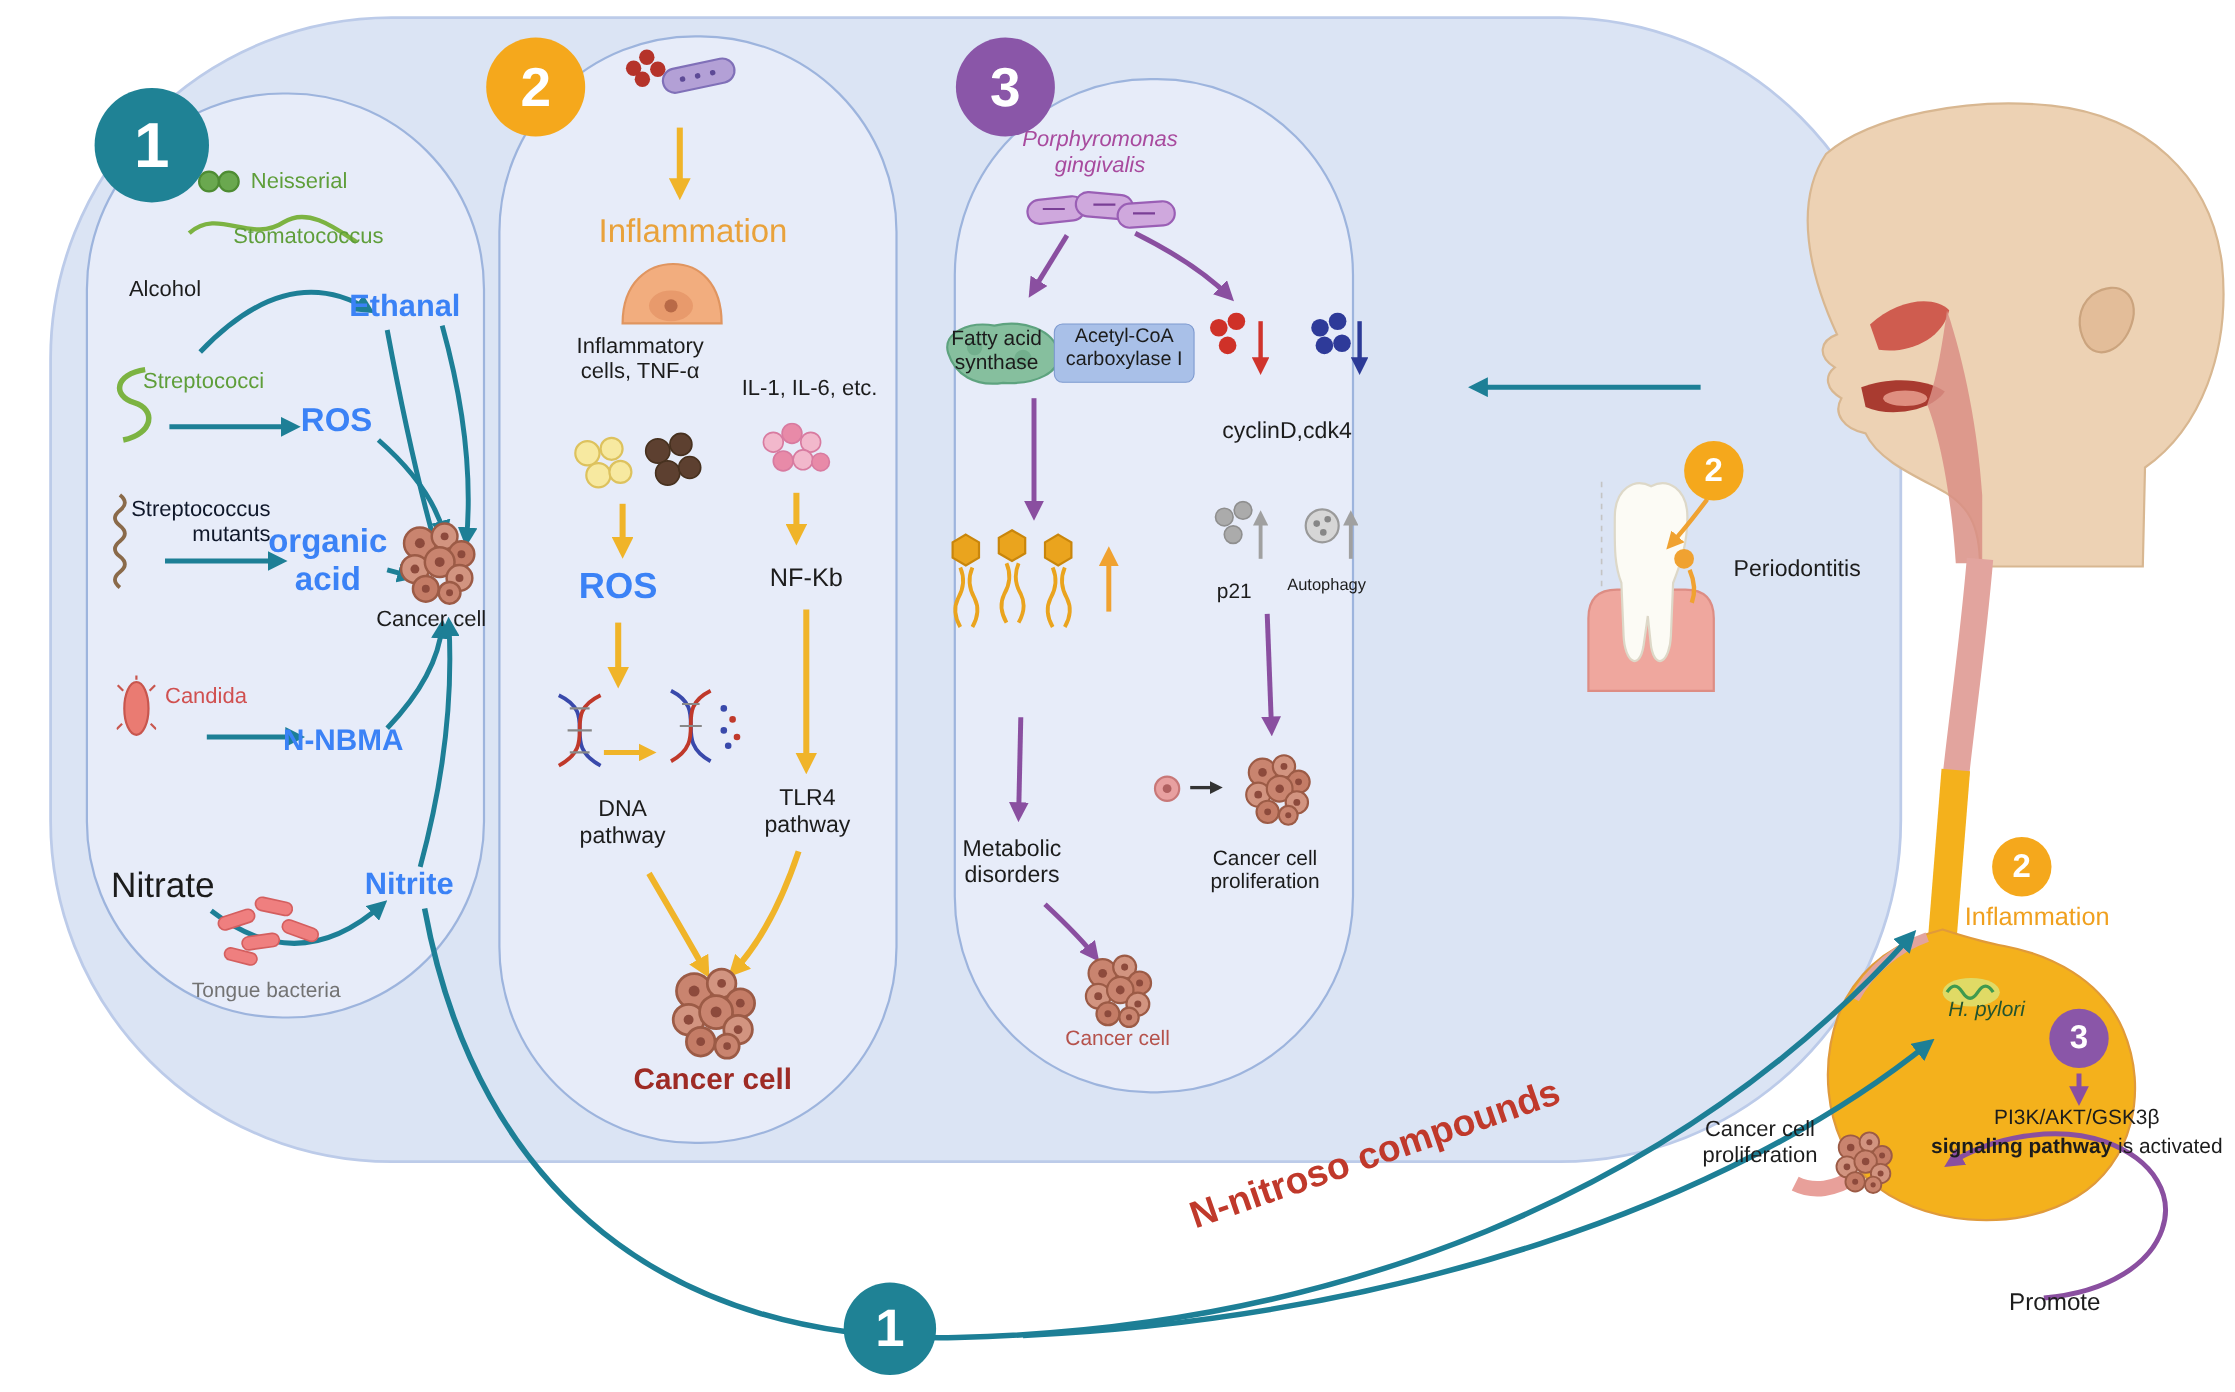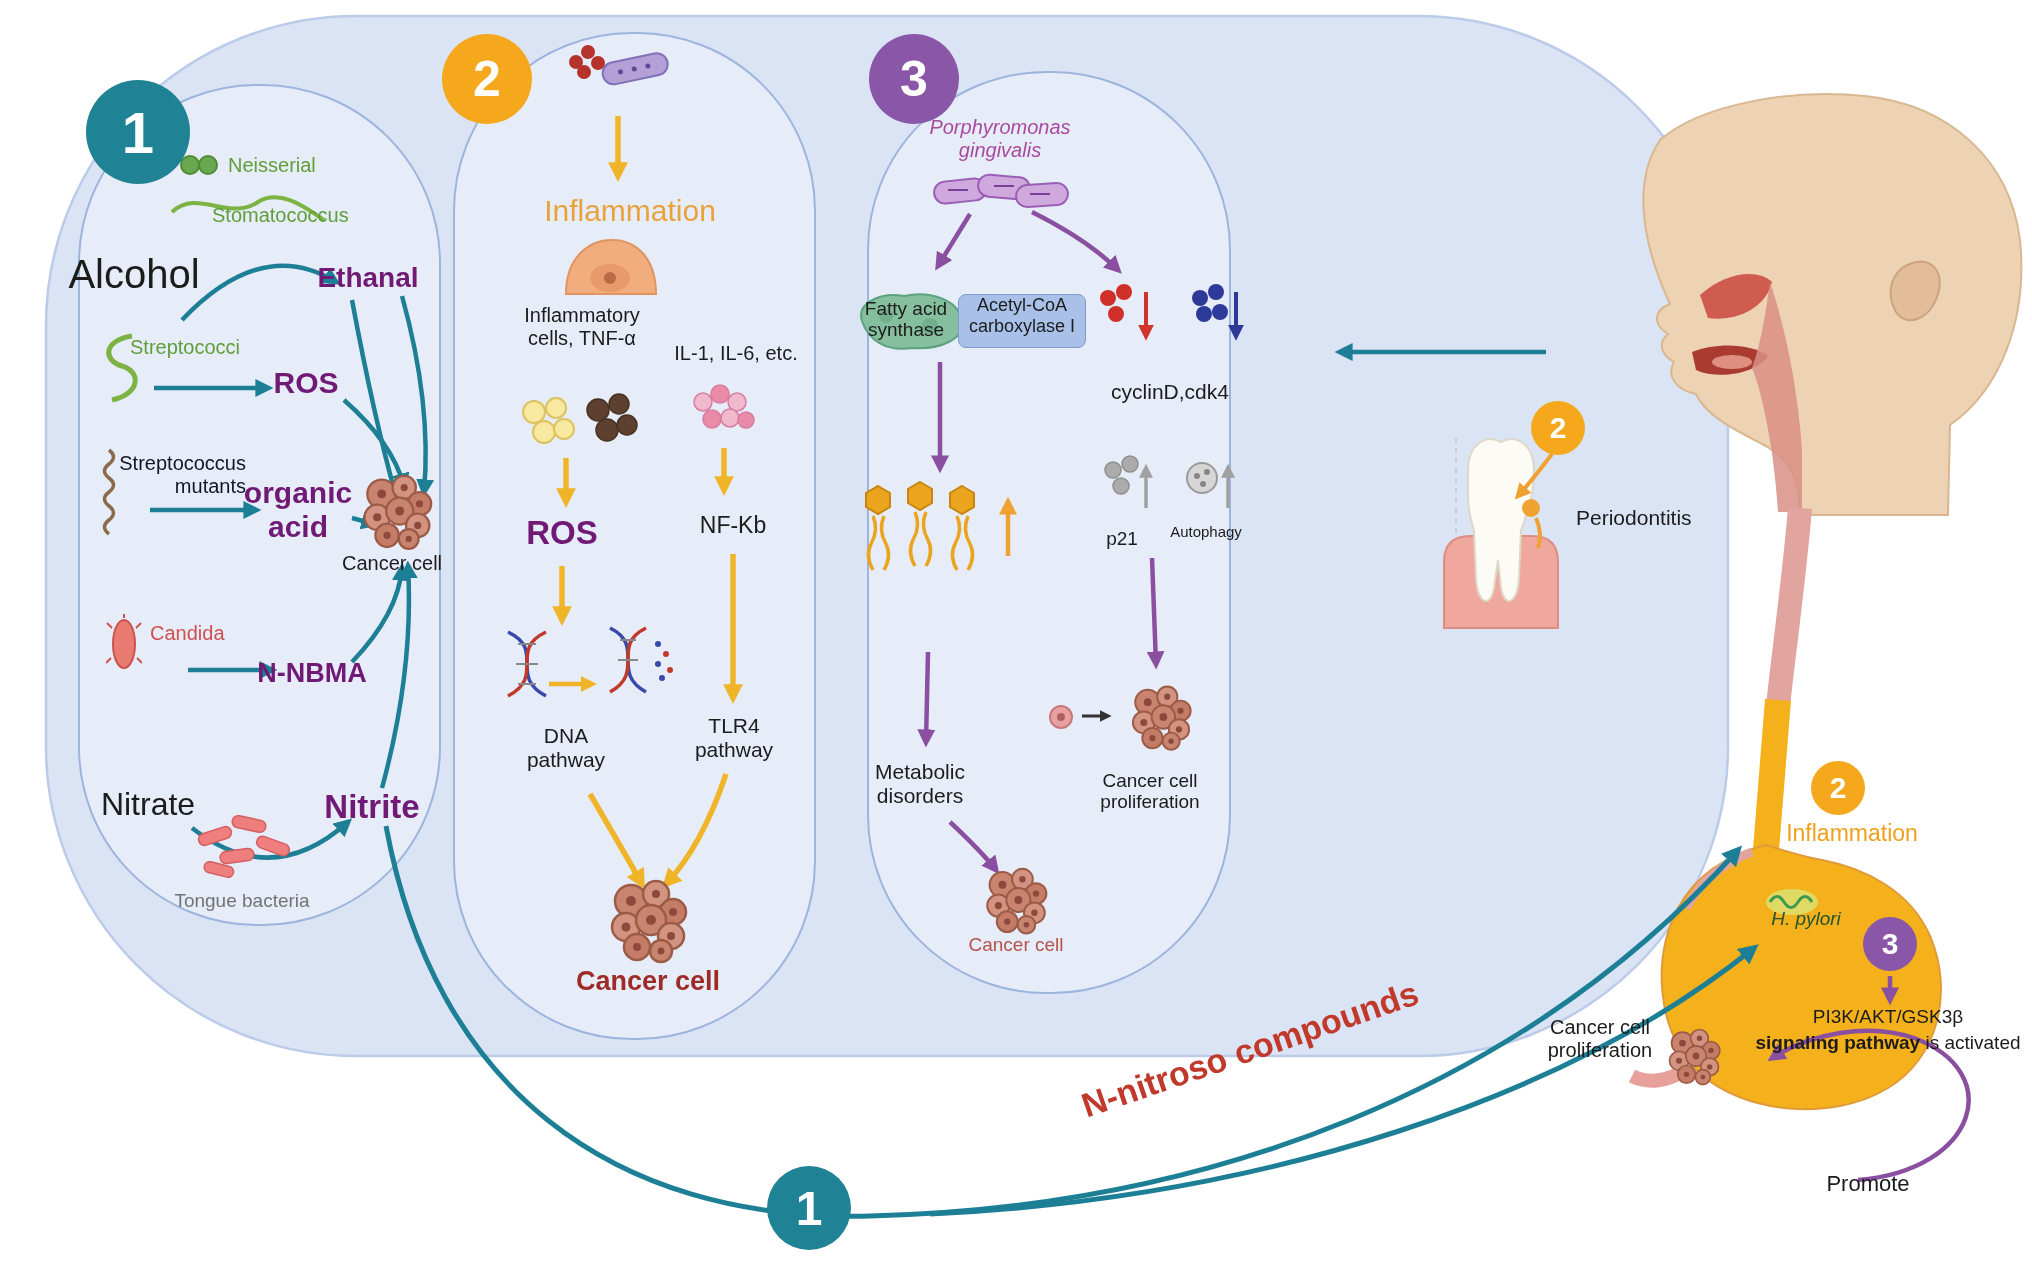--- a/index.html
+++ b/index.html
@@ -7,21 +7,21 @@
   body{font-family:"Liberation Sans",sans-serif;color:#1c1c1c}
   #canvas{position:relative;width:2032px;height:1265px;background:#fff;overflow:hidden}
   .abs{position:absolute}
   svg.layer{position:absolute;left:0;top:0;pointer-events:none}
   .lbl{position:absolute;transform:translateX(-50%);text-align:center;line-height:1.13}
   .lbl.la{transform:none;text-align:right}
   .badge{position:absolute;transform:translate(-50%,-50%);border-radius:50%;color:#fff;
          display:flex;align-items:center;justify-content:center;font-weight:bold;z-index:6}
   .z5{z-index:5}
   .green{color:#5f9e3a}
-  .red{color:#701a75;font-weight:600}
+  .red{color:#3b82f6;font-weight:600}
   .brown{color:#0f172a}
   .blue-box{position:absolute;background:#a9c0e8;border:1px solid #7e9ad0;border-radius:8px;
             display:flex;justify-content:center;text-align:center;line-height:1.15}
 </style>
 </head>
 <body>
 
 <div id="canvas">
 
   <svg width="0" height="0" style="position:absolute">
@@ -365,31 +365,31 @@
     </div>
   <div class="badge" style="left:1890px;top:944px;width:54px;height:54px;background:#8a56a8;font-size:30px">
       <span>3</span>
     </div>
   <div class="badge" style="left:809px;top:1208px;width:84px;height:84px;background:#1f8295;font-size:48px">
       <span>1</span>
     </div>
 
   <div class="lbl la z5 green" style="left:228px;top:154px;font-size:20px">Neisserial</div>
   <div class="lbl la z5 green" style="left:212px;top:204px;font-size:20px">Stomatococcus</div>
-  <div class="lbl z5" style="left:134px;top:252px;font-size:40px">Alcohol</div>
+  <div class="lbl z5" style="left:150px;top:252px;font-size:20px">Alcohol</div>
   <div class="lbl z5 red" style="left:368px;top:262px;font-size:28px">Ethanal</div>
   <div class="lbl la z5 green" style="left:130px;top:336px;font-size:20px">Streptococci</div>
   <div class="lbl z5 red" style="left:306px;top:366px;font-size:30px">ROS</div>
   <div class="lbl la z5 brown" style="left:96px;top:452px;width:150px;font-size:20px">Streptococcus mutants</div>
   <div class="lbl z5 red" style="left:298px;top:476px;width:150px;font-size:30px">organic acid</div>
   <div class="lbl z5" style="left:392px;top:552px;font-size:20px;white-space:nowrap">Cancer cell</div>
   <div class="lbl la z5" style="left:150px;top:622px;font-size:20px;color:#d05050">Candida</div>
   <div class="lbl z5 red" style="left:312px;top:658px;font-size:27px">N-NBMA</div>
   <div class="lbl z5" style="left:148px;top:786px;font-size:32px">Nitrate</div>
-  <div class="lbl z5 red" style="left:372px;top:788px;font-size:33px">Nitrite</div>
+  <div class="lbl z5 red" style="left:372px;top:788px;font-size:28px">Nitrite</div>
   <div class="lbl z5" style="left:242px;top:890px;font-size:19px;color:#737373;white-space:nowrap">Tongue bacteria</div>
 
   <div class="lbl z5" style="left:630px;top:194px;font-size:30px;color:#e9a23b">Inflammation</div>
   <div class="lbl z5" style="left:582px;top:304px;width:150px;font-size:20px">Inflammatory cells, TNF-α</div>
   <div class="lbl z5" style="left:736px;top:342px;font-size:20px;white-space:nowrap">IL-1, IL-6, etc.</div>
   <div class="lbl z5 red" style="left:562px;top:514px;font-size:33px">ROS</div>
   <div class="lbl z5" style="left:733px;top:512px;font-size:23px">NF-Kb</div>
   <div class="lbl z5" style="left:566px;top:724px;width:110px;font-size:21px">DNA pathway</div>
   <div class="lbl z5" style="left:734px;top:714px;width:100px;font-size:21px">TLR4 pathway</div>
   <div class="lbl z5" style="left:648px;top:966px;font-size:27px;font-weight:bold;color:#9e2b25;white-space:nowrap">Cancer cell</div>

